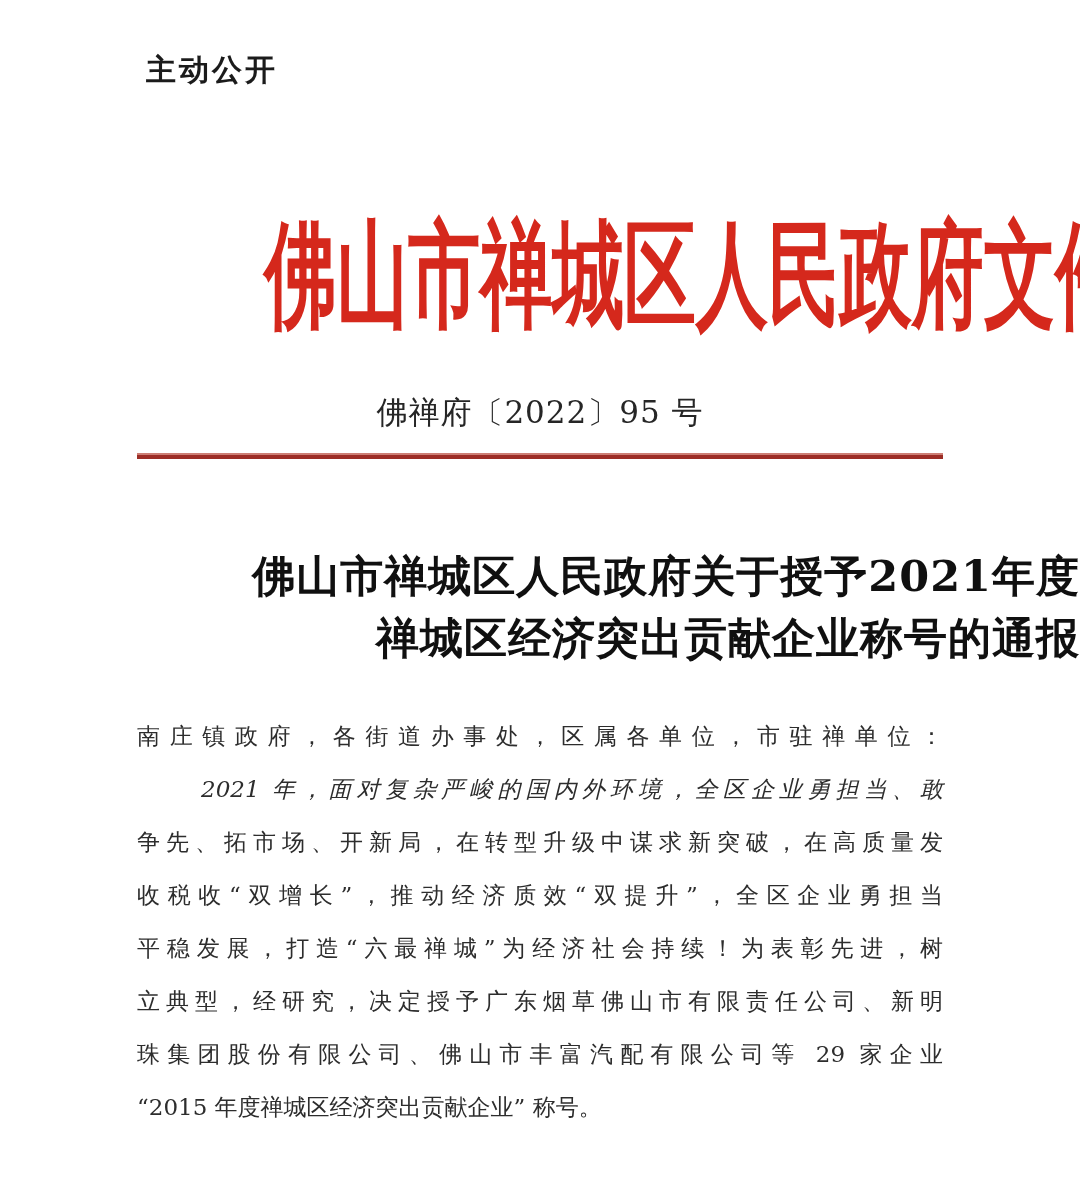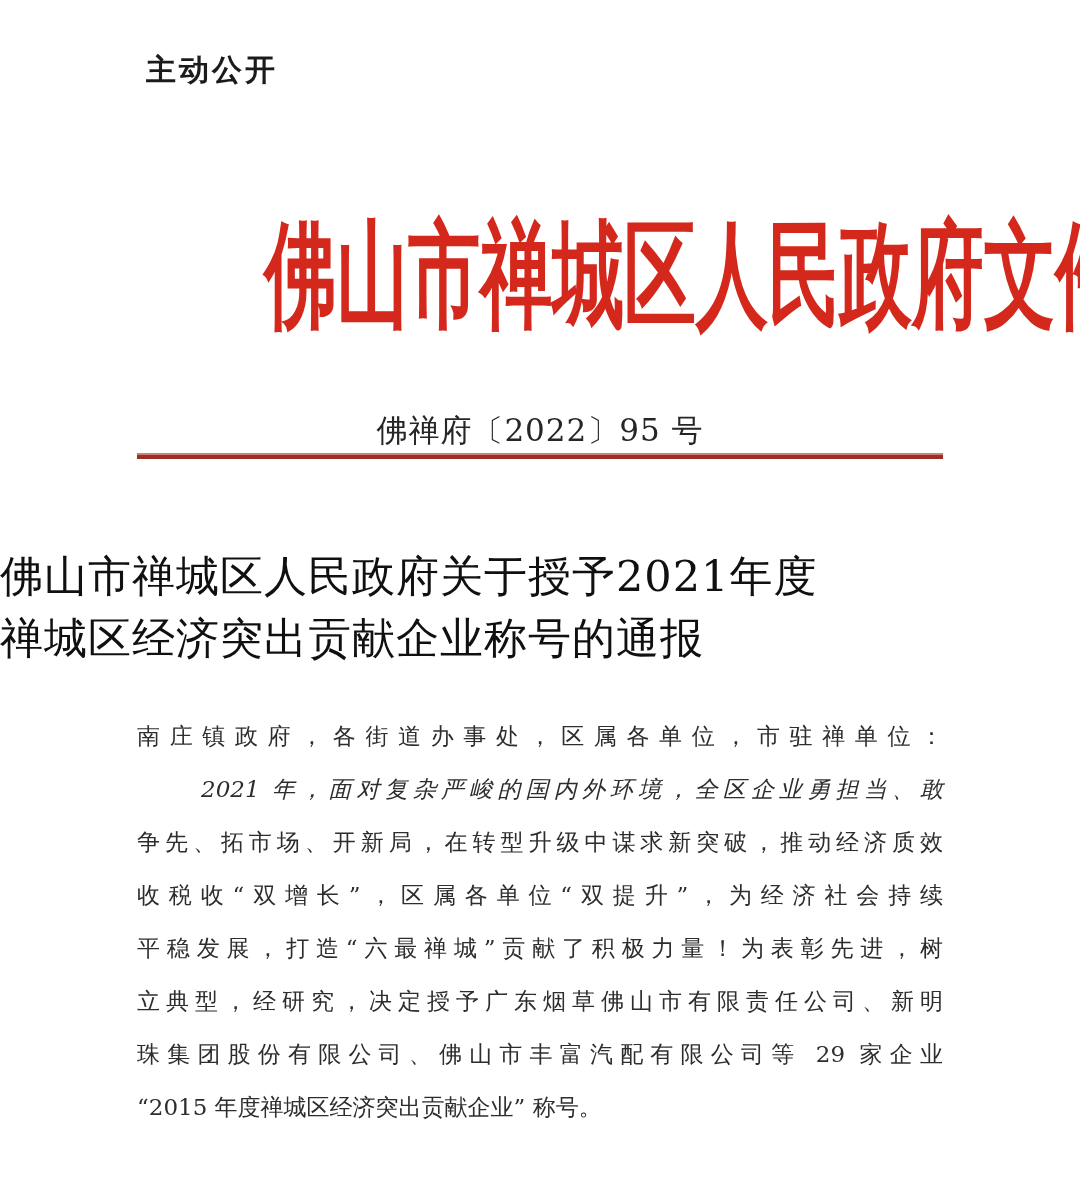--- a/index.html
+++ b/index.html
@@ -40,21 +40,21 @@
     font-weight: 900;
     font-size: 116px;
     line-height: 1.15;
     color: #d5281c;
     white-space: nowrap;
     transform: scaleX(0.62);
     transform-origin: 50% 50%;
   }
   .doc-number {
     position: absolute;
-    top: 410px;
+    top: 392px;
     left: 0;
     width: 100%;
     text-align: center;
     font-size: 31px;
     letter-spacing: 1px;
     color: #262626;
   }
   .red-rule {
     position: absolute;
     top: 453px;
@@ -62,22 +62,22 @@
     width: 806px;
     height: 4px;
     background: #9c2d26;
     border-top: 2px solid #cd7e75;
   }
   .doc-title {
     position: absolute;
     top: 545px;
     left: 0;
     width: 100%;
-    text-align: left;
-    font-weight: 400;
+    text-align: right;
+    font-weight: 700;
     font-size: 43px;
     line-height: 62px;
     letter-spacing: 1px;
     color: #101010;
   }
   .body-text {
     position: absolute;
     top: 710px;
     left: 137px;
     width: 806px;
@@ -119,21 +119,21 @@
   <div class="red-rule"></div>
 
   <div class="doc-title">
     <div>佛山市禅城区人民政府关于授予2021年度</div>
     <div>禅城区经济突出贡献企业称号的通报</div>
   </div>
 
   <div class="body-text">
     <div class="line jwrap">南庄镇政府，各街道办事处，区属各单位，市驻禅单位：</div>
     <div class="line indent">2021 年，面对复杂严峻的国内外环境，全区企业勇担当、敢</div>
-    <div class="line">争先、拓市场、开新局，在转型升级中谋求新突破，推动经济质效</div>
-    <div class="line">收税收“双增长”，区属各单位“双提升”，为经济社会持续</div>
-    <div class="line">平稳发展，打造“六最禅城”贡献了积极力量！为表彰先进，树</div>
+    <div class="line">争先、拓市场、开新局，在转型升级中谋求新突破，在高质量发</div>
+    <div class="line">收税收“双增长”，推动经济质效“双提升”，全区企业勇担当</div>
+    <div class="line">平稳发展，打造“六最禅城”为经济社会持续！为表彰先进，树</div>
     <div class="line">立典型，经研究，决定授予广东烟草佛山市有限责任公司、新明</div>
     <div class="line">珠集团股份有限公司、佛山市丰富汽配有限公司等 29 家企业</div>
     <div class="line last">“2015 年度禅城区经济突出贡献企业” 称号。</div>
   </div>
 
 </div>
 
 </body></html>

